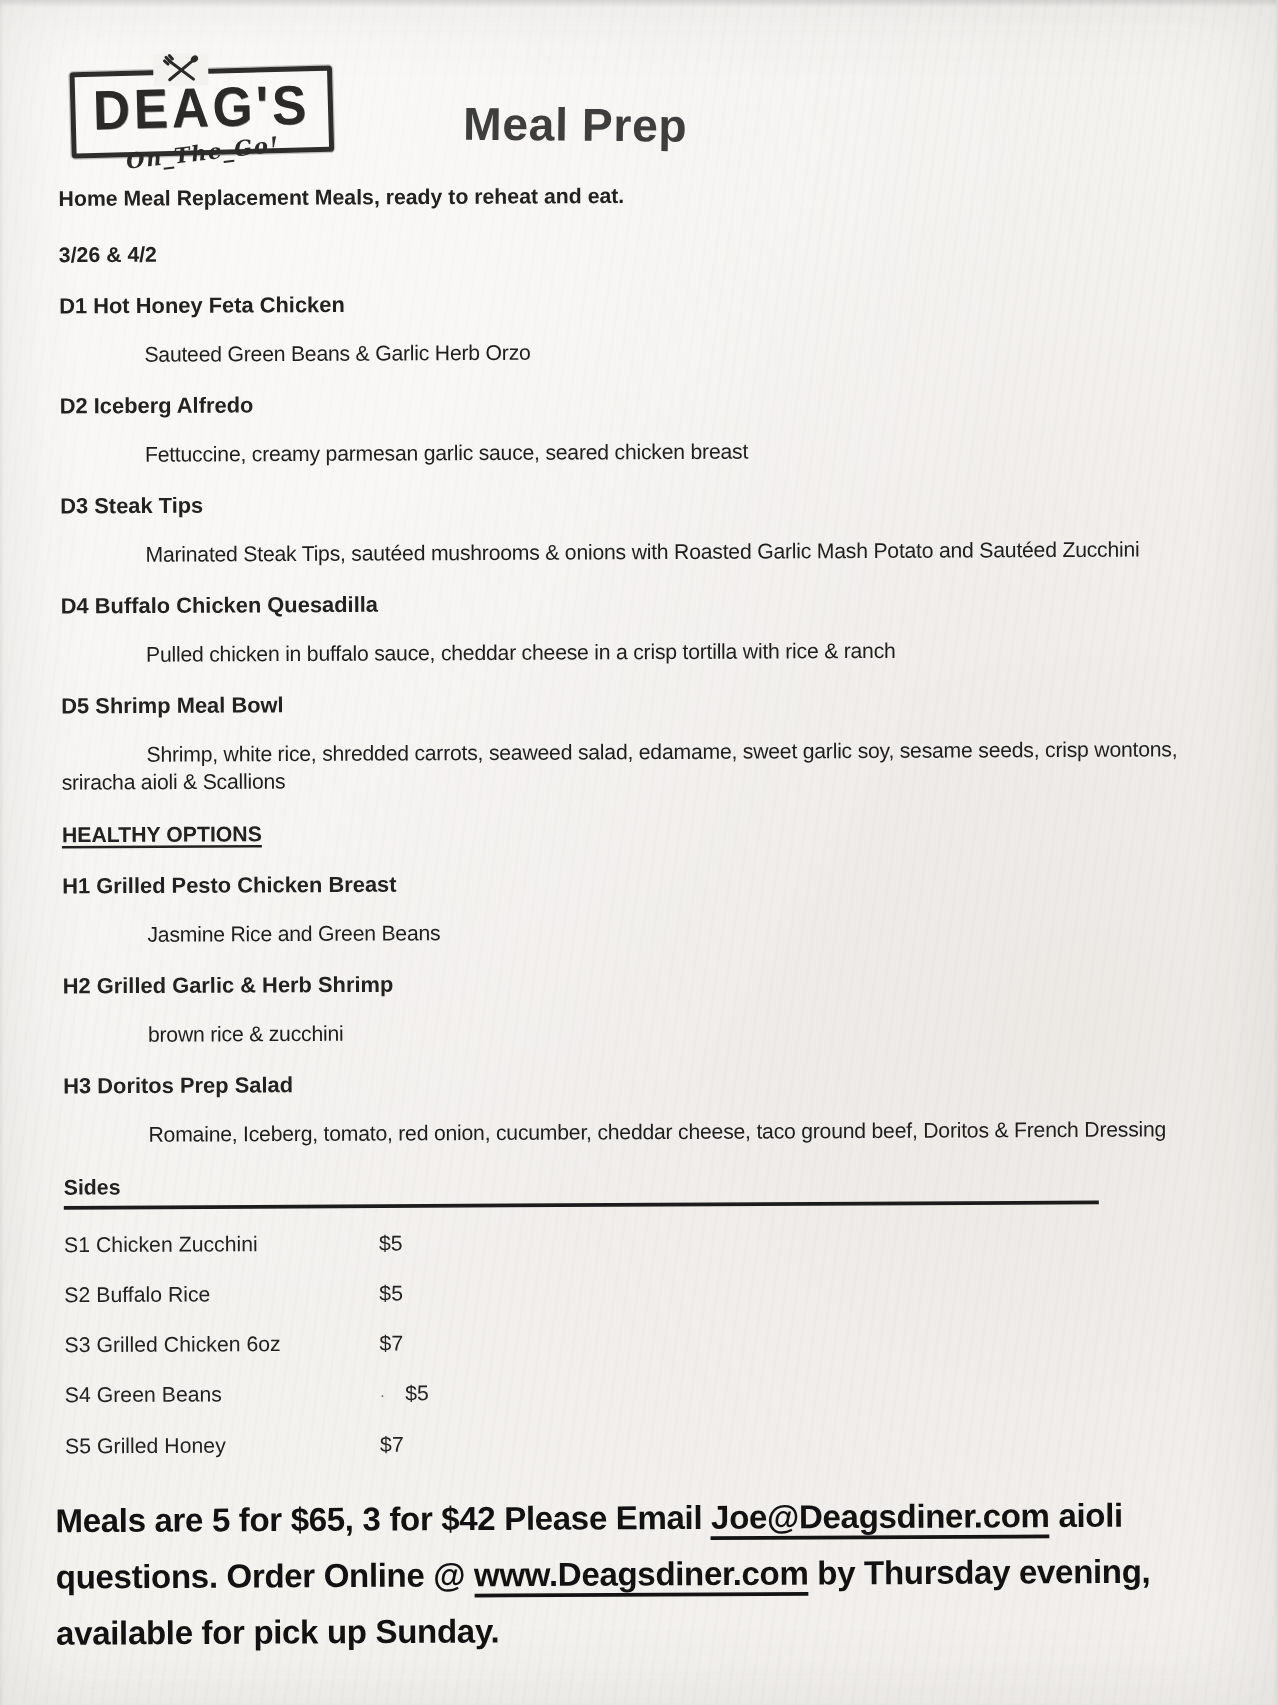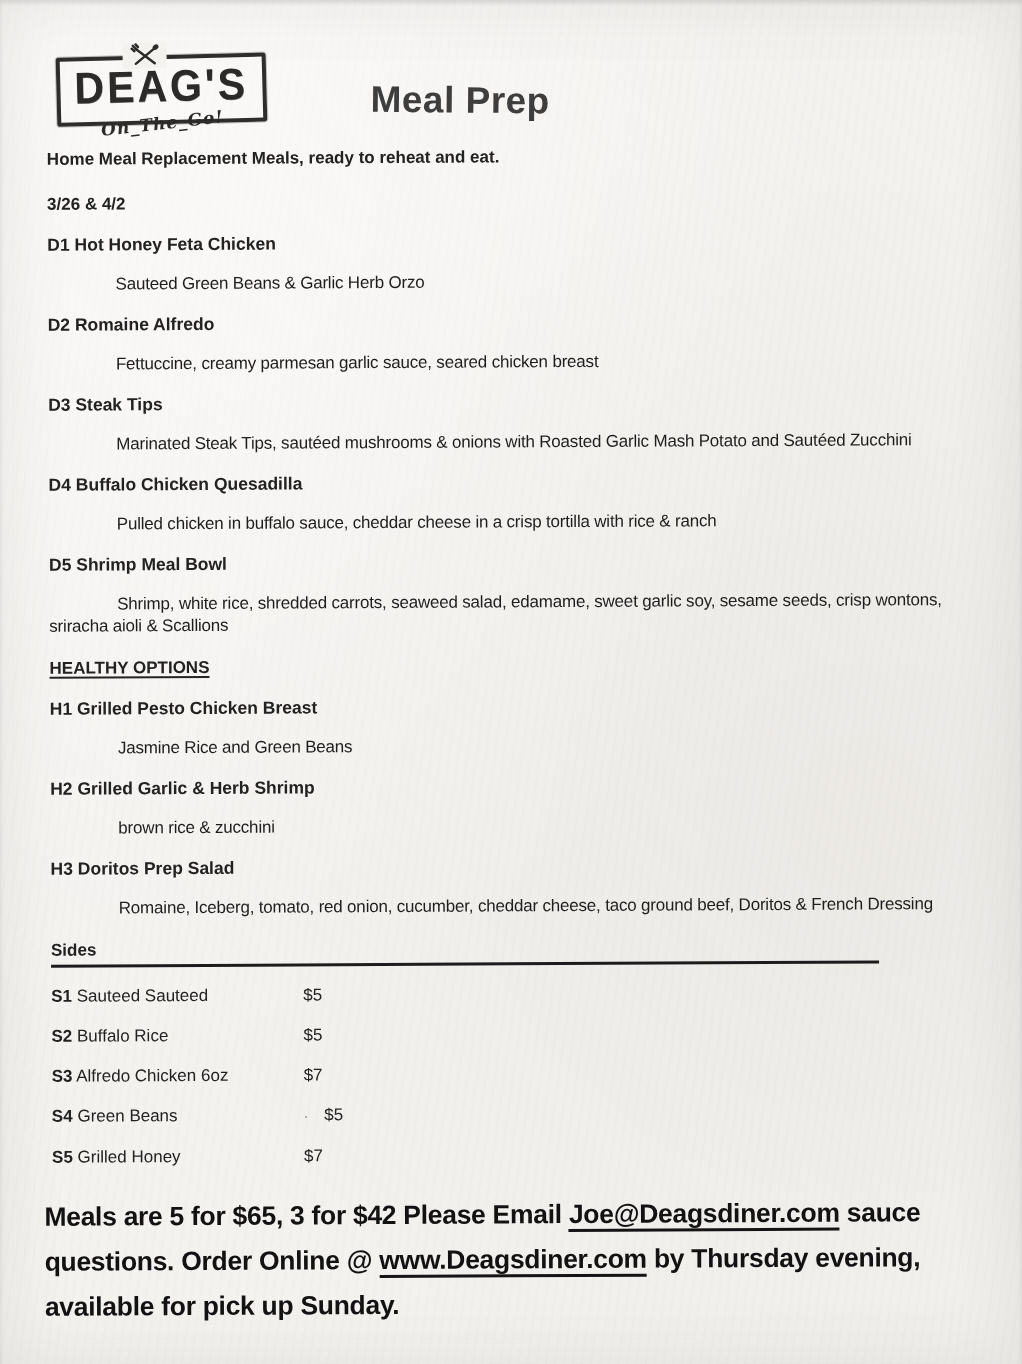--- a/index.html
+++ b/index.html
@@ -61,21 +61,21 @@
   .item-desc { letter-spacing:-0.2px; text-indent:68px; color:#1e1e1e; }
   .section-heading { font-weight:bold; text-decoration:underline; text-underline-offset:3px; text-decoration-thickness:2px; }
 
   
   .sides-heading {
     font-weight:bold; width:828px;
     border-bottom:3px solid #1c1c1c; padding-bottom:3px; margin-top:20px;
   }
   .side-row { }
   .side-name-wrap { display:inline-block; width:252px; }
-  .side-code { font-weight:bold; }
+  .side-code { font-weight:normal; }
   .side-price { font-size:17px; }
   .speck { color:#6a6a6a; margin-right:16px; font-size:13px; }
 
   
   .footer { margin:26px 0 0 -8px; font-weight:bold; color:#121212; }
   .footer-line { font-size:26.5px; letter-spacing:-0.3px; line-height:45px; white-space:nowrap; }
   .link-underline { border-bottom:3px solid #141414; padding-bottom:0px; }
 </style>
 </head>
 <body>
@@ -102,21 +102,21 @@
       </div>
       <h1 class="title">Meal Prep</h1>
     </div>
 
     <div class="menu-line intro">Home Meal Replacement Meals, ready to reheat and eat.</div>
     <div class="menu-line dates">3/26 &amp; 4/2</div>
 
     <div class="menu-line item-title"><span>D1</span> <span>Hot Honey Feta Chicken</span></div>
     <div class="menu-line item-desc">Sauteed Green Beans &amp; Garlic Herb Orzo</div>
 
-    <div class="menu-line item-title"><span>D2</span> <span>Romaine Alfredo</span></div>
+    <div class="menu-line item-title"><span>D2</span> <span>Iceberg Alfredo</span></div>
     <div class="menu-line item-desc">Fettuccine, creamy parmesan garlic sauce, seared chicken breast</div>
 
     <div class="menu-line item-title"><span>D3</span> <span>Steak Tips</span></div>
     <div class="menu-line item-desc">Marinated Steak Tips, sautéed mushrooms &amp; onions with Roasted Garlic Mash Potato and Sautéed Zucchini</div>
 
     <div class="menu-line item-title"><span>D4</span> <span>Buffalo Chicken Quesadilla</span></div>
     <div class="menu-line item-desc">Pulled chicken in buffalo sauce, cheddar cheese in a crisp tortilla with rice &amp; ranch</div>
 
     <div class="menu-line item-title"><span>D5</span> <span>Shrimp Meal Bowl</span></div>
     <div class="menu-line item-desc"><span>Shrimp, white rice, shredded carrots, seaweed salad, edamame, sweet garlic soy, sesame seeds, crisp wontons,</span><br><span>sriracha aioli &amp; Scallions</span></div>
@@ -128,35 +128,35 @@
 
     <div class="menu-line item-title"><span>H2</span> <span>Grilled Garlic &amp; Herb Shrimp</span></div>
     <div class="menu-line item-desc">brown rice &amp; zucchini</div>
 
     <div class="menu-line item-title"><span>H3</span> <span>Doritos Prep Salad</span></div>
     <div class="menu-line item-desc">Romaine, Iceberg, tomato, red onion, cucumber, cheddar cheese, taco ground beef, Doritos &amp; French Dressing</div>
 
     <div class="menu-line sides-heading">Sides</div>
 
     <div class="menu-line side-row">
-      <span class="side-name-wrap"><span class="side-code">S1</span> <span>Sauteed Sauteed</span></span><span class="side-price">$5</span>
+      <span class="side-name-wrap"><span class="side-code">S1</span> <span>Chicken Zucchini</span></span><span class="side-price">$5</span>
     </div>
     <div class="menu-line side-row">
       <span class="side-name-wrap"><span class="side-code">S2</span> <span>Buffalo Rice</span></span><span class="side-price">$5</span>
     </div>
     <div class="menu-line side-row">
-      <span class="side-name-wrap"><span class="side-code">S3</span> <span>Alfredo Chicken 6oz</span></span><span class="side-price">$7</span>
+      <span class="side-name-wrap"><span class="side-code">S3</span> <span>Grilled Chicken 6oz</span></span><span class="side-price">$7</span>
     </div>
     <div class="menu-line side-row">
       <span class="side-name-wrap"><span class="side-code">S4</span> <span>Green Beans</span></span><span class="speck">·</span><span class="side-price">$5</span>
     </div>
     <div class="menu-line side-row">
       <span class="side-name-wrap"><span class="side-code">S5</span> <span>Grilled Honey</span></span><span class="side-price">$7</span>
     </div>
 
     <div class="footer">
-      <div class="footer-line"><span>Meals are 5 for $65, 3 for $42 Please Email </span><span class="link-underline">Joe@Deagsdiner.com</span><span> sauce</span></div>
+      <div class="footer-line"><span>Meals are 5 for $65, 3 for $42 Please Email </span><span class="link-underline">Joe@Deagsdiner.com</span><span> aioli</span></div>
       <div class="footer-line"><span>questions. Order Online @ </span><span class="link-underline">www.Deagsdiner.com</span><span> by Thursday evening,</span></div>
       <div class="footer-line">available for pick up Sunday.</div>
     </div>
 
   </div>
 </div>
 
 </body></html>

